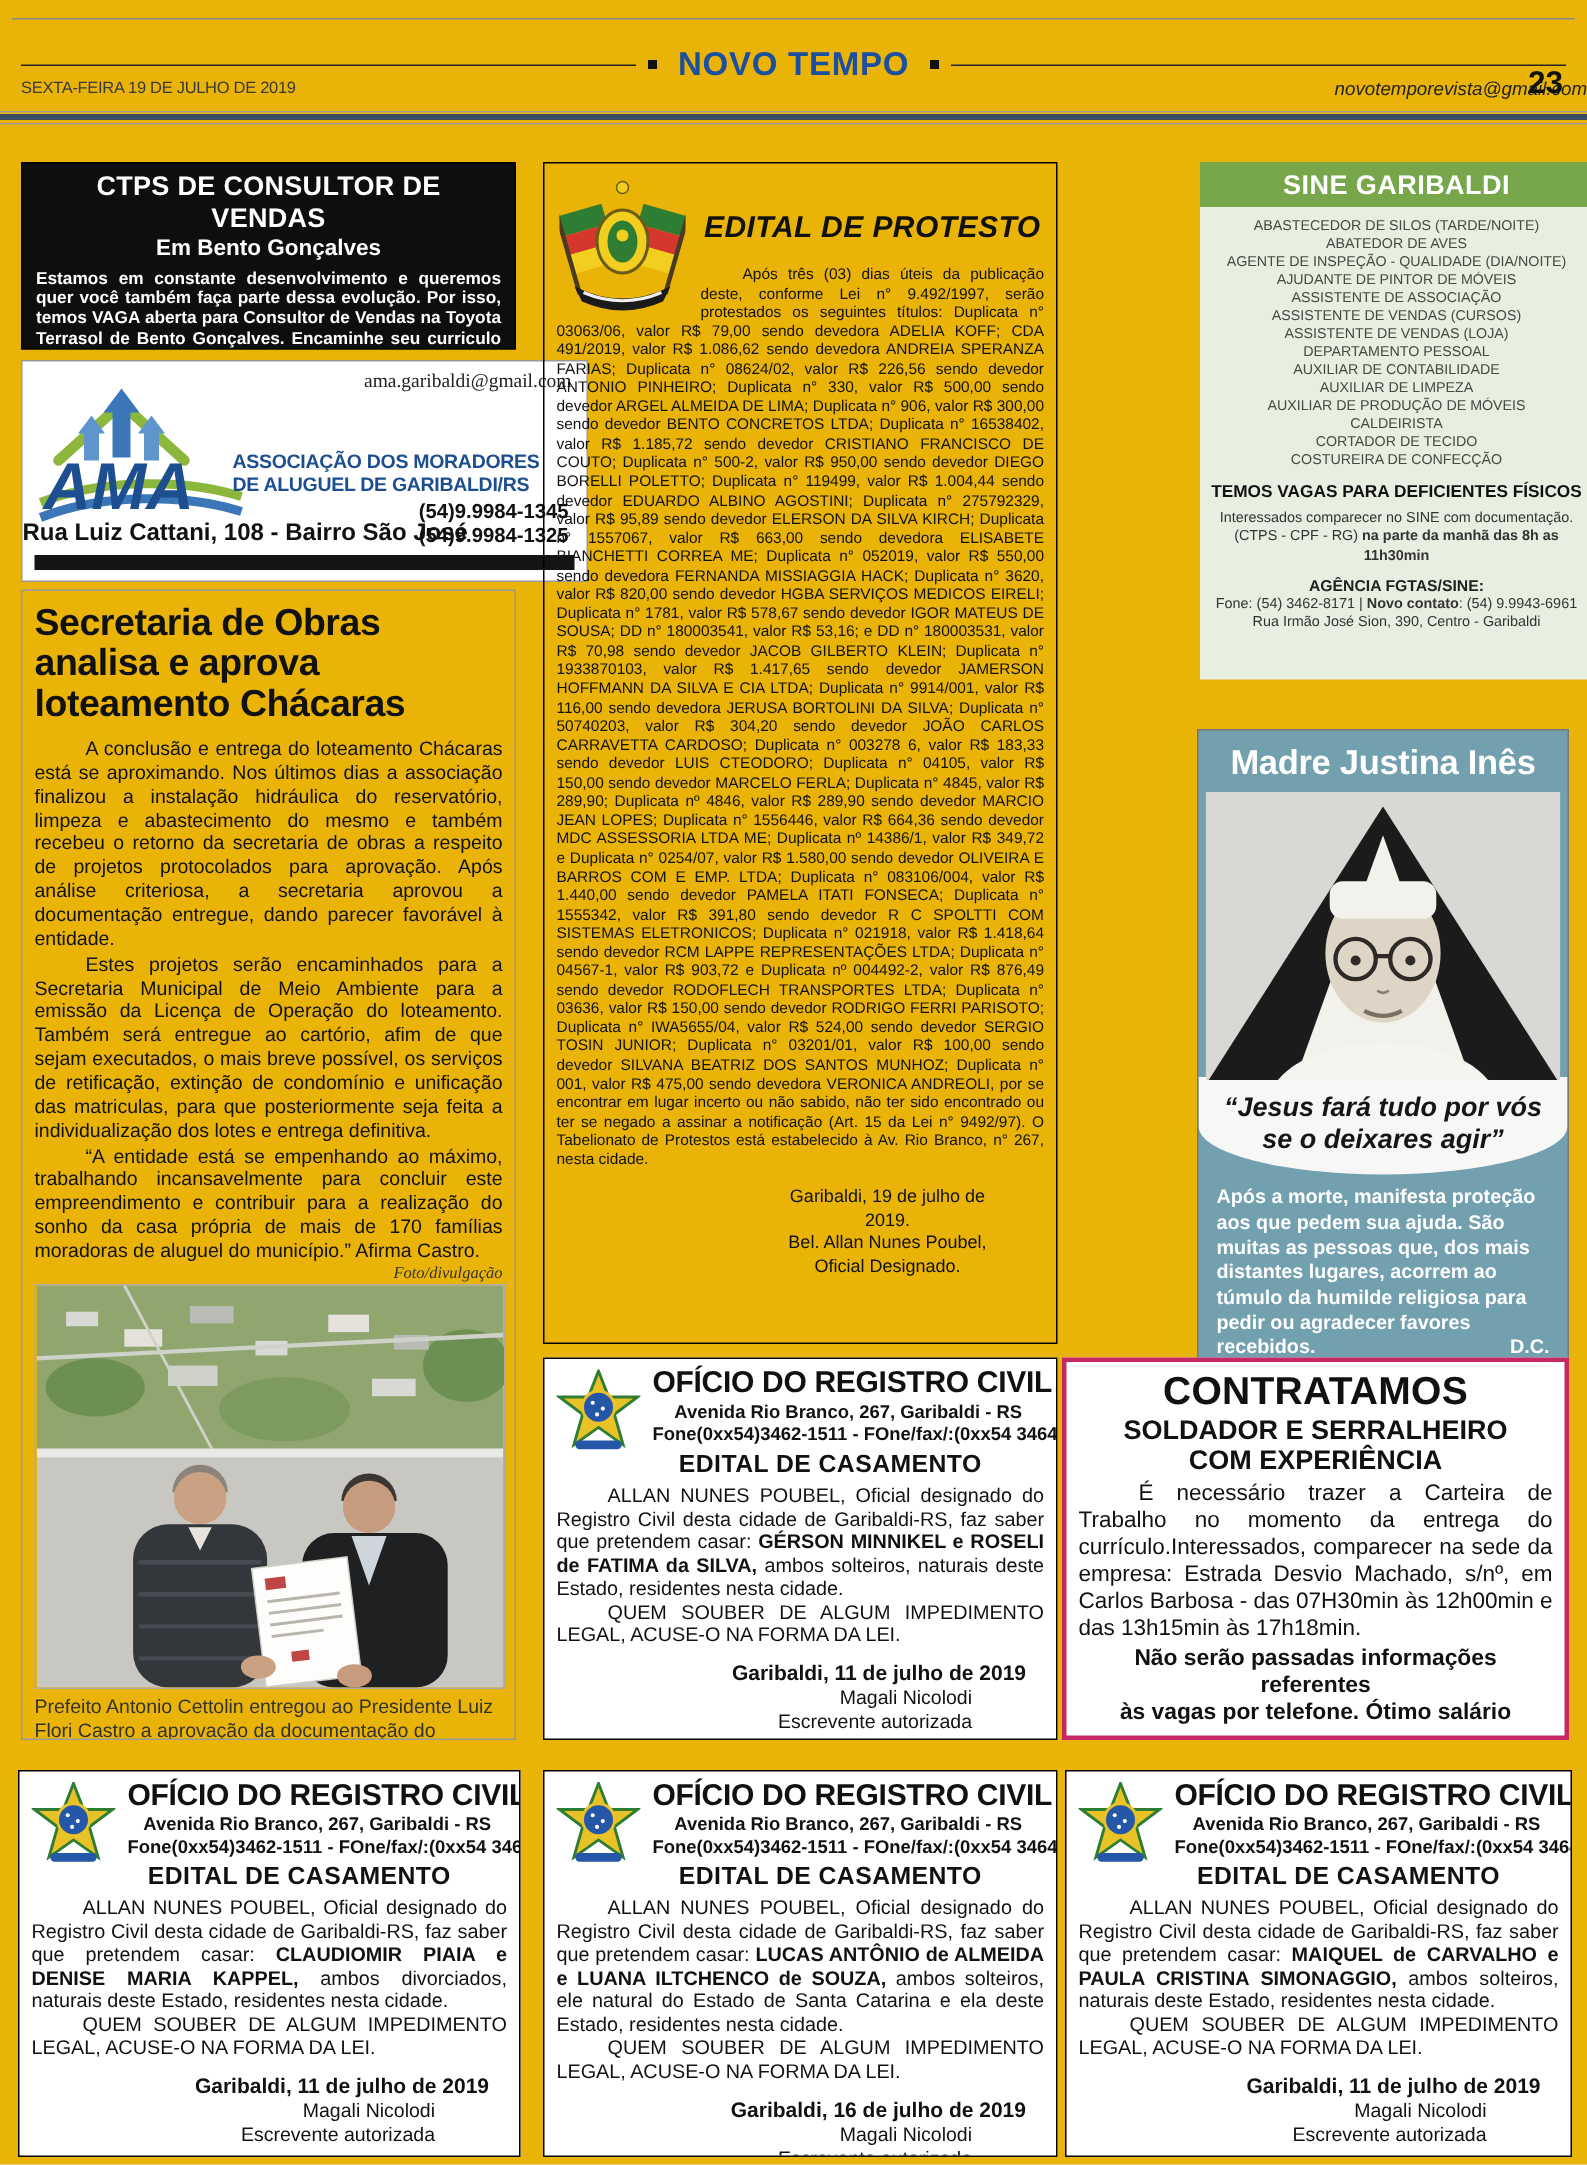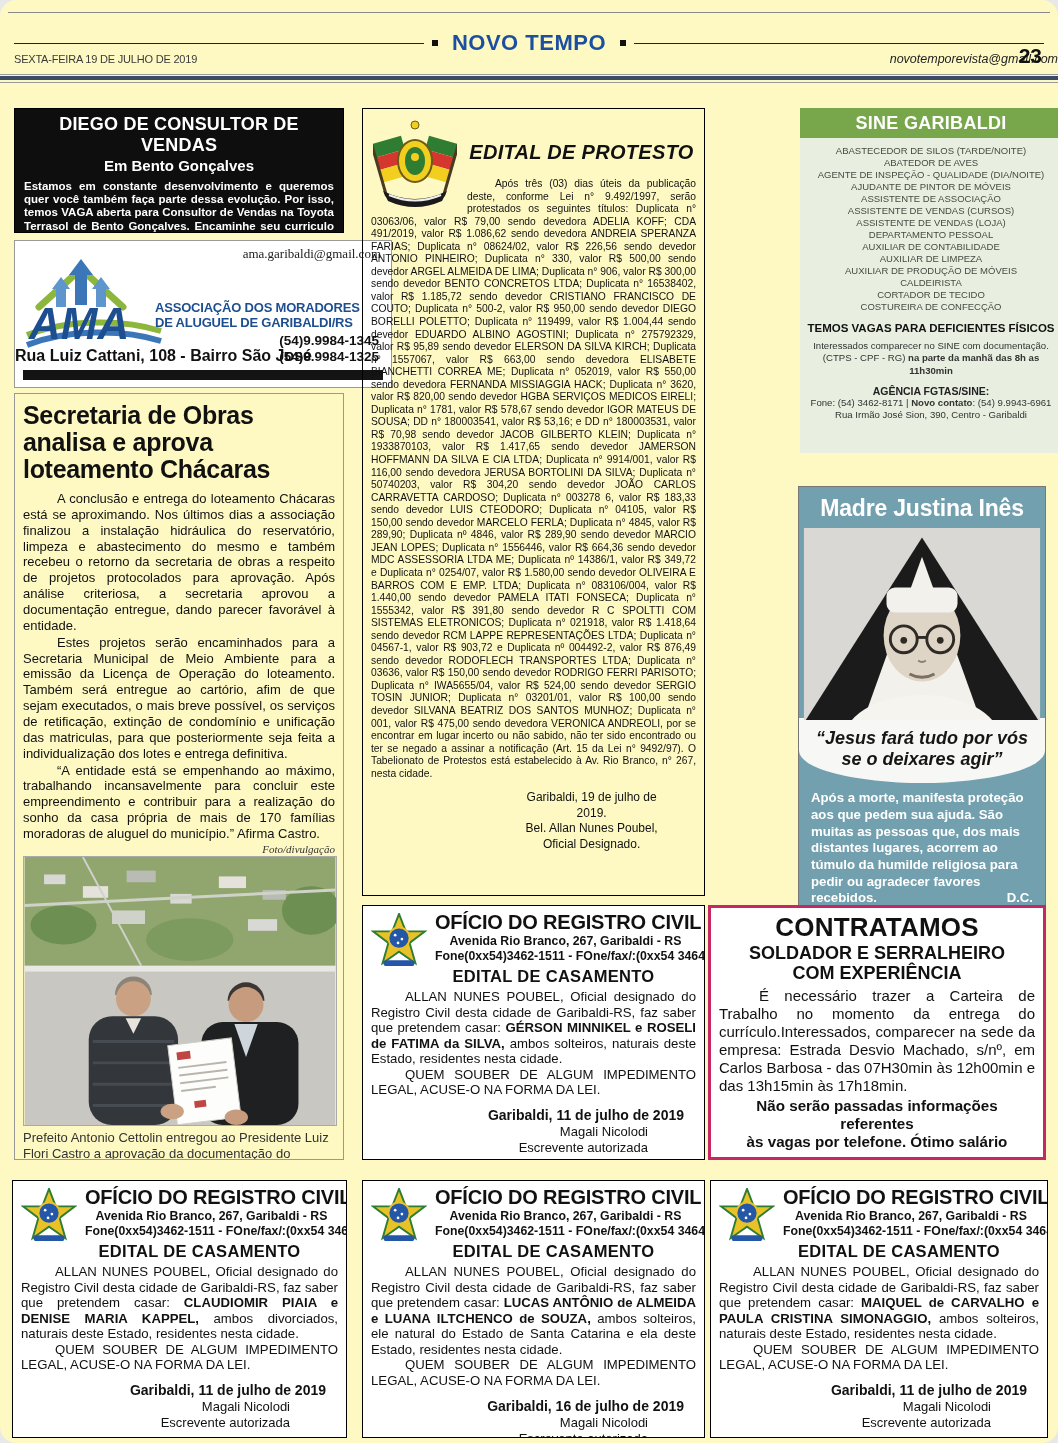--- a/index.html
+++ b/index.html
@@ -1,17 +1,17 @@
 <!DOCTYPE html>
 <html><head>
 <meta charset="utf-8">
 <style>
   html,body{margin:0;padding:0;background:#e8e8e8;}
-  .page{position:relative;width:1058px;height:1443px;margin:0 auto;background:#fef9c3;
-        font-family:"Liberation Sans",sans-serif;color:#111;overflow:hidden;border-radius:16px;}
+  .page{position:relative;width:1058px;height:1443px;margin:0 auto;background:#eab308;
+        font-family:"Liberation Sans",sans-serif;color:#111;overflow:hidden;}
 
   
   .topline{position:absolute;top:12px;left:8px;right:8px;border-top:1px solid #8a8a8a;}
   .mast-row{position:absolute;top:30px;left:14px;right:14px;display:flex;align-items:center;}
   .mast-rule{flex:1;border-top:1.5px solid #222;}
   .mast-sq{width:6px;height:6px;background:#111;margin:0 8px;}
   .masthead{font-size:22px;font-weight:bold;color:#1b4fa0;letter-spacing:.5px;padding:0 6px;white-space:nowrap;}
   .hdr-email{position:absolute;top:52px;left:0;right:0;text-align:right;font-style:italic;font-size:12.5px;color:#222;}
   .hdr-date{position:absolute;top:53px;left:14px;font-size:11px;color:#3a3a3a;letter-spacing:-.2px;}
   .hdr-pagenum{position:absolute;top:44px;right:16px;font-size:21px;font-weight:bold;color:#111;}
@@ -105,21 +105,21 @@
     <div class="mast-rule"></div>
   </div>
   <div class="hdr-date">SEXTA-FEIRA 19 DE JULHO DE 2019</div>
   <div class="hdr-email">novotemporevista@gmail.com</div>
   <div class="hdr-pagenum">23</div>
   <div class="hdr-rule">
       <div class="navy"></div>
     </div>
 
   <div class="vaga-box">
-    <div class="vaga-title">DIEGO DE CONSULTOR DE VENDAS</div>
+    <div class="vaga-title">CTPS DE CONSULTOR DE VENDAS</div>
     <div class="vaga-sub">Em Bento Gonçalves</div>
     <p class="vaga-body"><span>Estamos em constante desenvolvimento e queremos quer você também faça parte dessa evolução. Por isso, temos VAGA aberta para Consultor de Vendas na Toyota Terrasol de Bento Gonçalves. Encaminhe seu curriculo para </span><span class="vaga-dash">-----------</span><span>rh@terrasoltoyota.com.br</span><span class="vaga-dash">--------------------</span></p>
   </div>
 
   <div class="ama-card">
     <div class="ama-email">ama.garibaldi@gmail.com</div>
     <svg class="ama-logo" width="150" height="100" viewBox="0 0 150 100">
       <polyline points="16,52 58,14 100,52" fill="none" stroke="#8cb63c" stroke-width="7" stroke-linecap="round"></polyline>
       <polygon points="58,4 70,20 64,20 64,50 52,50 52,20 46,20" fill="#3b77b8"></polygon>
       <polygon points="38,22 47,34 43,34 43,52 33,52 33,34 29,34" fill="#5e95cd"></polygon>

